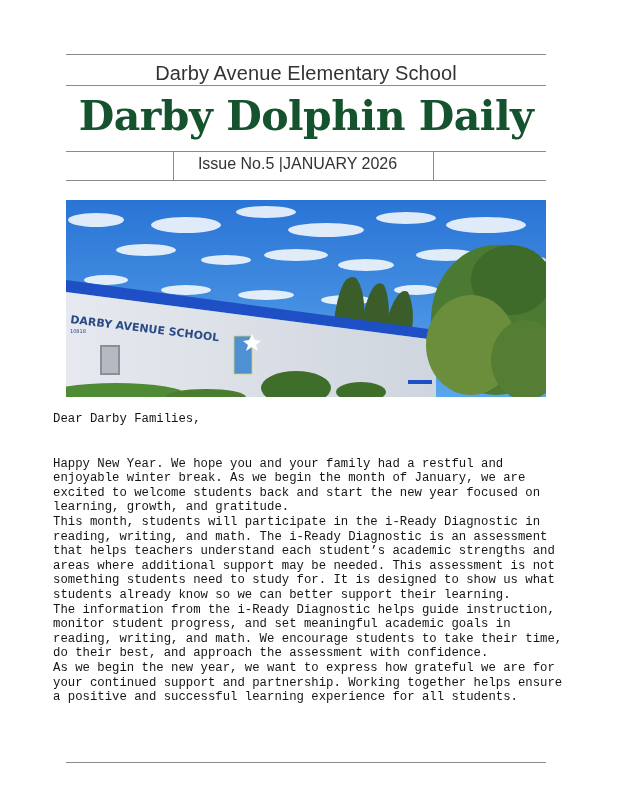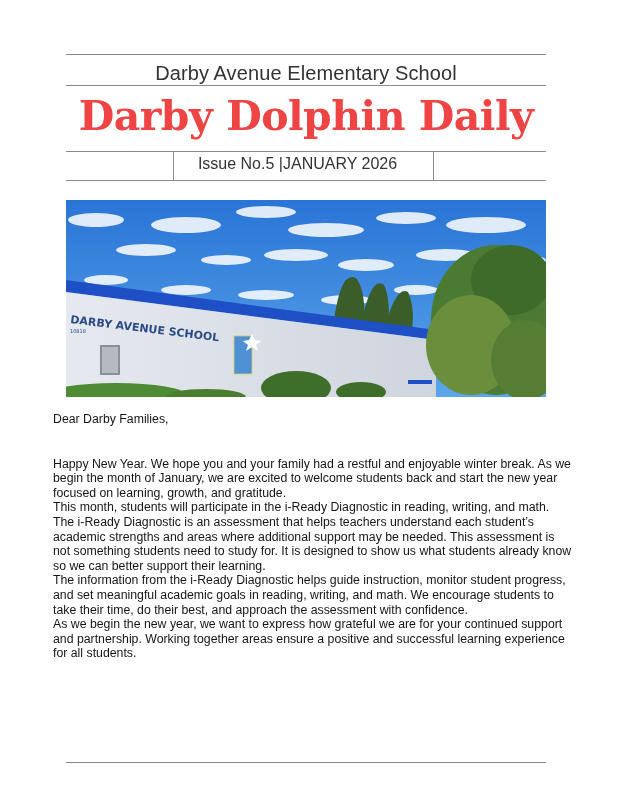--- a/index.html
+++ b/index.html
@@ -41,21 +41,21 @@
     .masthead {
       position: absolute;
       left: 66px;
       width: 480px;
       top: 86px;
       text-align: center;
       font-family: "DejaVu Serif", serif;
       font-weight: bold;
       font-size: 41px;
       line-height: 60px;
-      color: #ef4444;
+      color: #14532d;
       letter-spacing: -0.5px;
     }
     .issue {
       position: absolute;
       left: 168px;
       width: 259px;
       top: 155px;
       text-align: center;
       font-family: "Liberation Sans", sans-serif;
       font-size: 16px;
@@ -68,21 +68,21 @@
       width: 480px;
       height: 197px;
       overflow: hidden;
     }
     .photo svg { display: block; }
     .letter {
       position: absolute;
       left: 53px;
       top: 412px;
       width: 520px;
-      font-family: Liberation Sans, sans-serif;
+      font-family: Liberation Mono, monospace;
       font-size: 12.3px;
       line-height: 14.6px;
       color: #151515;
     }
     .greeting {
       margin: 0 0 30px 0;
     }
     .para {
       margin: 0;
     }
@@ -173,16 +173,16 @@
       <ellipse cx="295" cy="192" rx="25" ry="10" fill="#3f6e2a"></ellipse>
     </g>
   </svg>
 </div>
 
 <div class="letter">
   <p class="greeting">Dear Darby Families,</p>
   <p class="para">Happy New Year. We hope you and your family had a restful and enjoyable winter break. As we begin the month of January, we are excited to welcome students back and start the new year focused on learning, growth, and gratitude.</p>
   <p class="para">This month, students will participate in the i-Ready Diagnostic in reading, writing, and math. The i-Ready Diagnostic is an assessment that helps teachers understand each student’s academic strengths and areas where additional support may be needed. This assessment is not something students need to study for. It is designed to show us what students already know so we can better support their learning.</p>
   <p class="para">The information from the i-Ready Diagnostic helps guide instruction, monitor student progress, and set meaningful academic goals in reading, writing, and math. We encourage students to take their time, do their best, and approach the assessment with confidence.</p>
-  <p class="para">As we begin the new year, we want to express how grateful we are for your continued support and partnership. Working together areas ensure a positive and successful learning experience for all students.</p>
+  <p class="para">As we begin the new year, we want to express how grateful we are for your continued support and partnership. Working together helps ensure a positive and successful learning experience for all students.</p>
 </div>
 
 <div class="hline footer-line"></div>
 
 </body></html>

